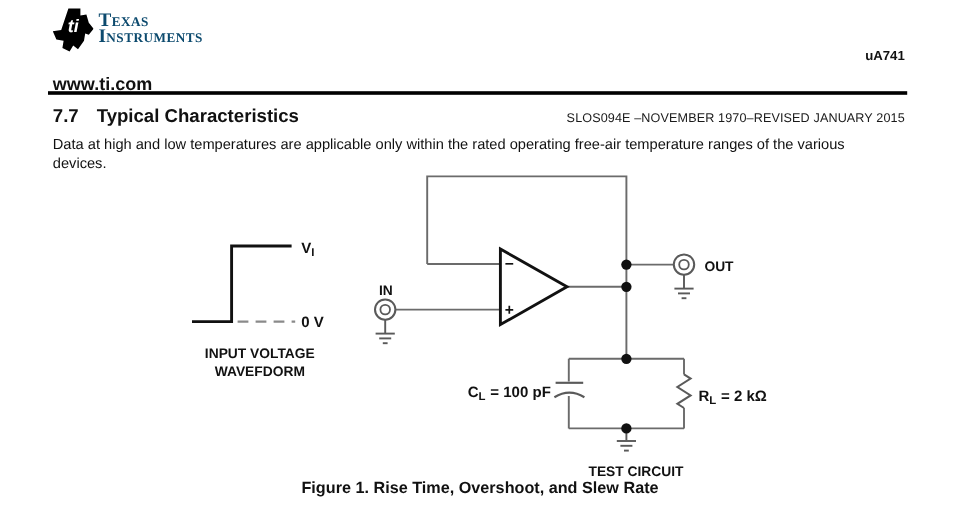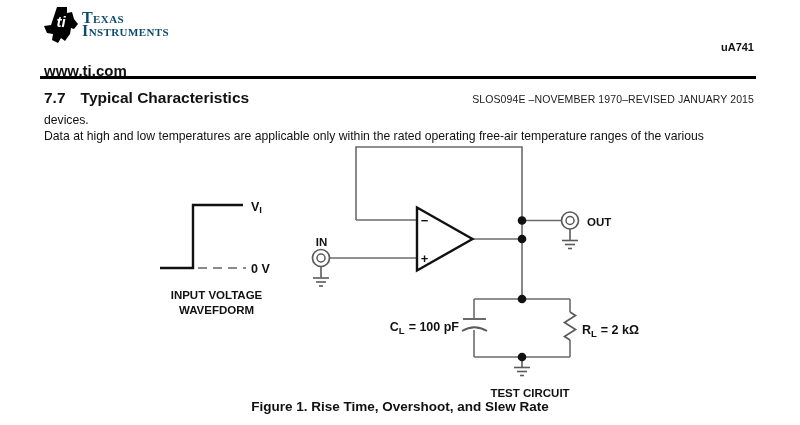--- a/index.html
+++ b/index.html
@@ -43,22 +43,22 @@
 
   <div class="part">uA741</div>
   <div class="docline">SLOS094E –NOVEMBER 1970–REVISED JANUARY 2015</div>
   <div class="website">www.ti.com</div>
   <div class="rule"></div>
 
   <div class="h2">
     <span class="num">7.7</span><span>Typical Characteristics</span>
   </div>
   <div class="para">
+    <span>Data at high and low temperatures are applicable only within the rated operating free-air temperature ranges of the various</span>
     <span>devices.</span>
-    <span>Data at high and low temperatures are applicable only within the rated operating free-air temperature ranges of the various</span>
   </div>
 
   <svg class="fig" viewBox="0 0 800 425">
 
     <g>
       <polyline points="160,268 193,268 193,205 243,205" fill="none" stroke="#111" stroke-width="2.4"></polyline>
       <line x1="198" y1="268" x2="246" y2="268" stroke="#8a8a8a" stroke-width="1.8" stroke-dasharray="9 6"></line>
       <text x="251" y="210.5" font-size="12.5"><tspan>V</tspan><tspan dy="2.5" font-size="9.5">I</tspan></text>
       <text x="251" y="272.5" font-size="12.5">0 V</text>
       <text x="216.5" y="298.5" font-size="11.5" text-anchor="middle">INPUT VOLTAGE</text>

